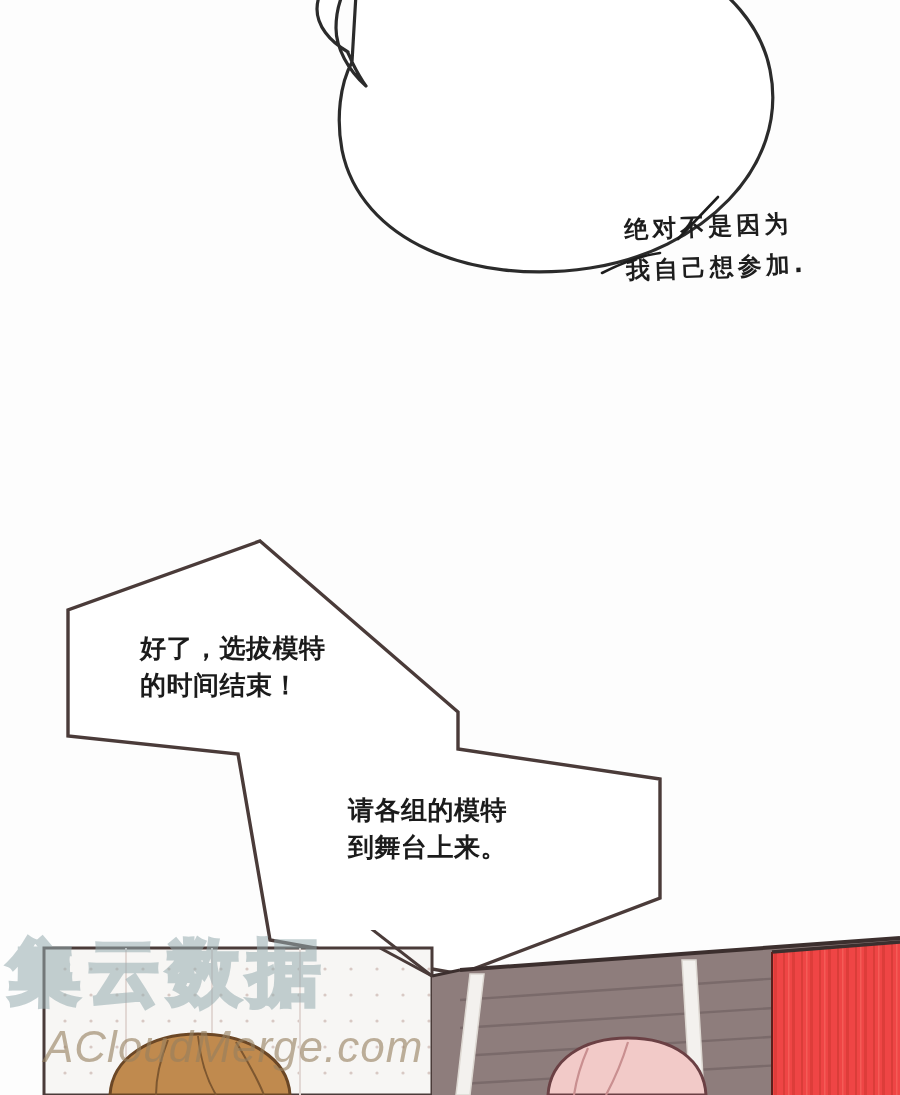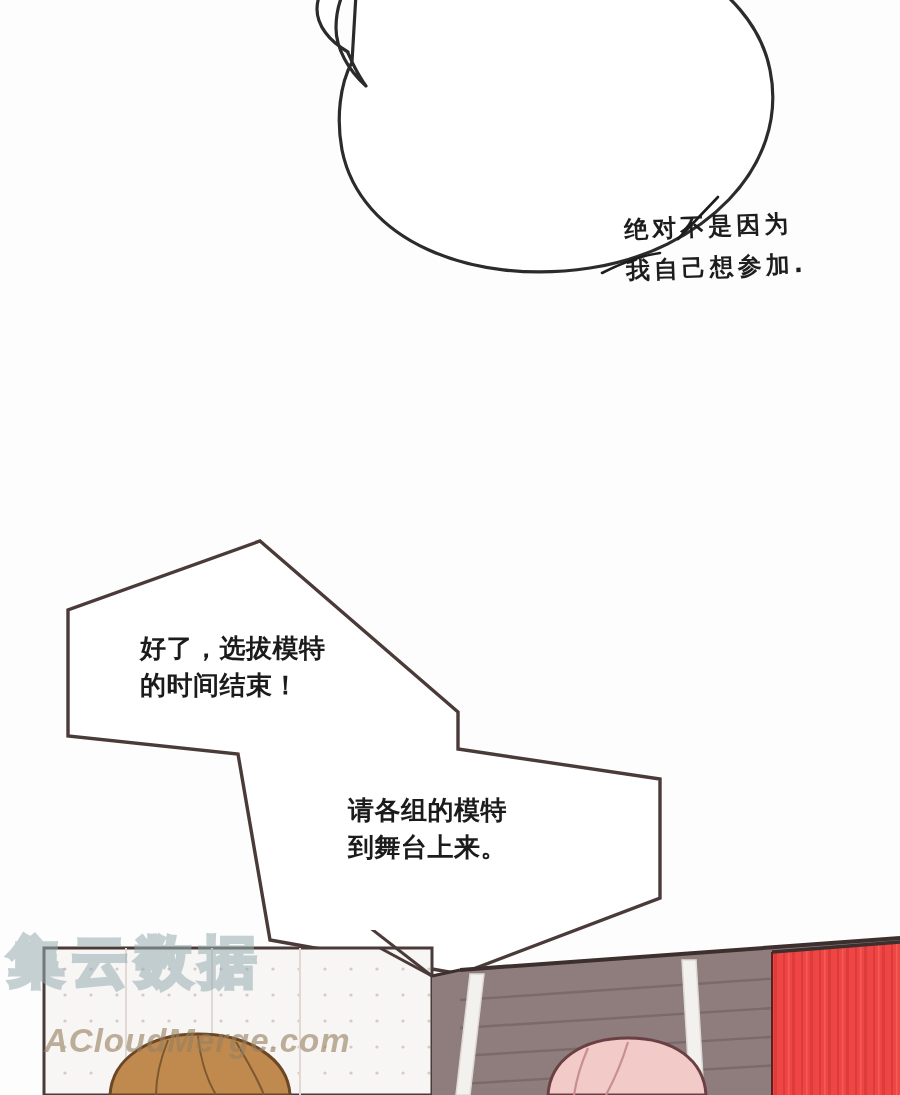--- a/index.html
+++ b/index.html
@@ -68,35 +68,35 @@
     white-space: pre-line;
     transform: rotate(-2.2deg);
     z-index: 30;
   }
 
   
   #wm-cn {
     position: absolute;
     left: 8px;
     top: 925px;
-    font-size: 56px;
+    font-size: 72px;
     font-weight: 800;
     letter-spacing: 8px;
     color: rgba(255,255,255,0);
     -webkit-text-stroke: 4px rgba(150,172,175,0.55);
     z-index: 60;
     pointer-events: none;
     white-space: nowrap;
   }
   #wm-en {
     position: absolute;
     left: 44px;
     top: 1022px;
-    font-size: 33px;
-    font-weight: 700;
+    font-size: 44px;
+    font-weight: 400;
     font-style: italic;
     letter-spacing: 1px;
     color: rgba(150,128,96,0.62);
     z-index: 60;
     pointer-events: none;
     white-space: nowrap;
   }
 
   svg { display: block; }
 </style>

